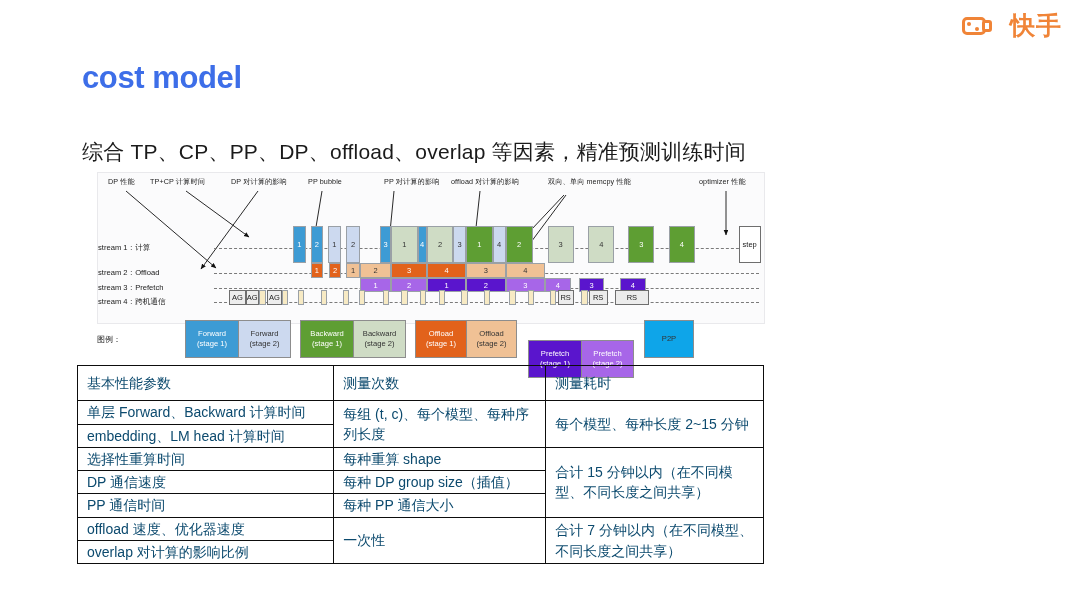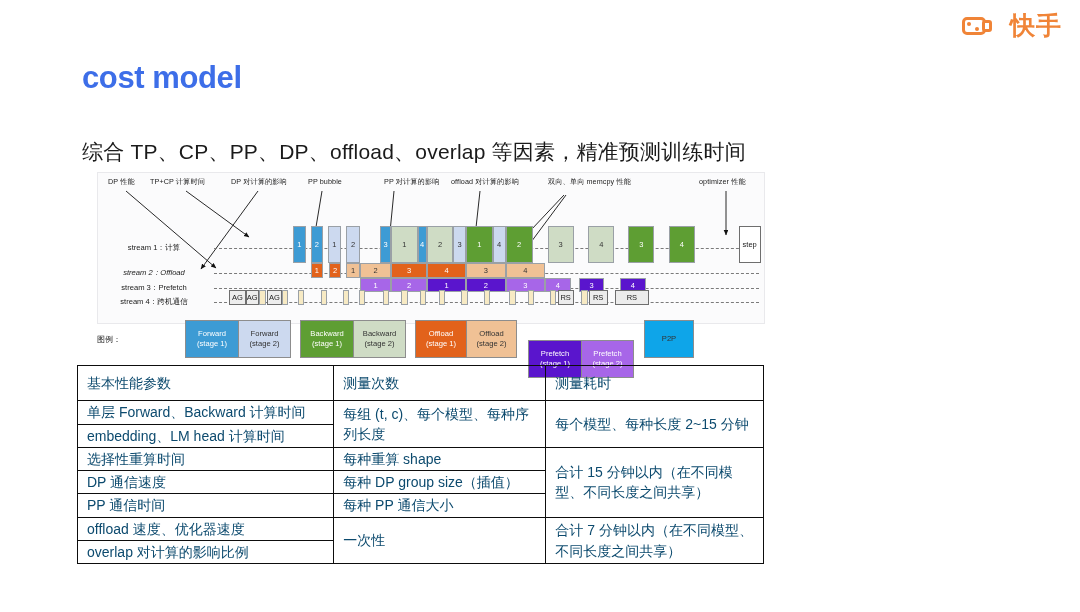--- a/index.html
+++ b/index.html
@@ -41,21 +41,21 @@
     background:#fbfbfc;border:1px solid #e9e9ec;box-sizing:border-box;
   }
   .callout{
     position:absolute;font-size:7.2px;color:#222;white-space:nowrap;
     letter-spacing:0.1px;
   }
   #arrows{position:absolute;left:0;top:0;width:668px;height:152px;}
 
   .rowlabel{
     position:absolute;font-size:7.6px;color:#1a1a1a;white-space:nowrap;
-    text-align:center;
+    text-align:left;
   }
   .dashline{
     position:absolute;border-top:1px dashed #7a7a7a;height:0;
   }
   .blk{
     position:absolute;box-sizing:border-box;border:1px solid #9aa0a6;
     font-size:7.5px;display:flex;align-items:center;justify-content:center;
     color:#333;overflow:hidden;
   }
   .blk.lt{color:#fff;}
@@ -125,21 +125,21 @@
       <path d="M296,18 L288,100"></path>
       <path d="M382,18 L376,73"></path>
       <path d="M466,22 L400,92"></path>
       <path d="M468,22 L416,92"></path>
       <path d="M628,18 L628,62"></path>
     </g>
   </svg>
   <div id="rowlabels">
       <div class="rowlabel" style="left: 0px; width: 112px; top: 70px;">stream 1：计算</div>
       <div class="dashline" style="left: 116px; width: 545px; top: 75px;"></div>
-      <div class="rowlabel" style="left: 0px; width: 112px; top: 95px; font-style: italic;">stream 2：Offload</div>
+      <div class="rowlabel" style="left: 0px; width: 112px; top: 95px;">stream 2：Offload</div>
       <div class="dashline" style="left: 116px; width: 545px; top: 100px;"></div>
       <div class="rowlabel" style="left: 0px; width: 112px; top: 110px;">stream 3：Prefetch</div>
       <div class="dashline" style="left: 116px; width: 545px; top: 115px;"></div>
       <div class="rowlabel" style="left: 0px; width: 112px; top: 124px;">stream 4：跨机通信</div>
       <div class="dashline" style="left: 116px; width: 545px; top: 129px;"></div>
     </div>
   <div id="tracks">
       <div class="blk lt" style="left: 194.5px; width: 13.75px; top: 53px; height: 37px; background: rgb(61, 155, 212);">1</div>
       <div class="blk lt" style="left: 212.625px; width: 12.5px; top: 53px; height: 37px; background: rgb(61, 155, 212);">2</div>
       <div class="blk" style="left: 229.5px; width: 13.75px; top: 53px; height: 37px; background: rgb(204, 217, 239);">1</div>

